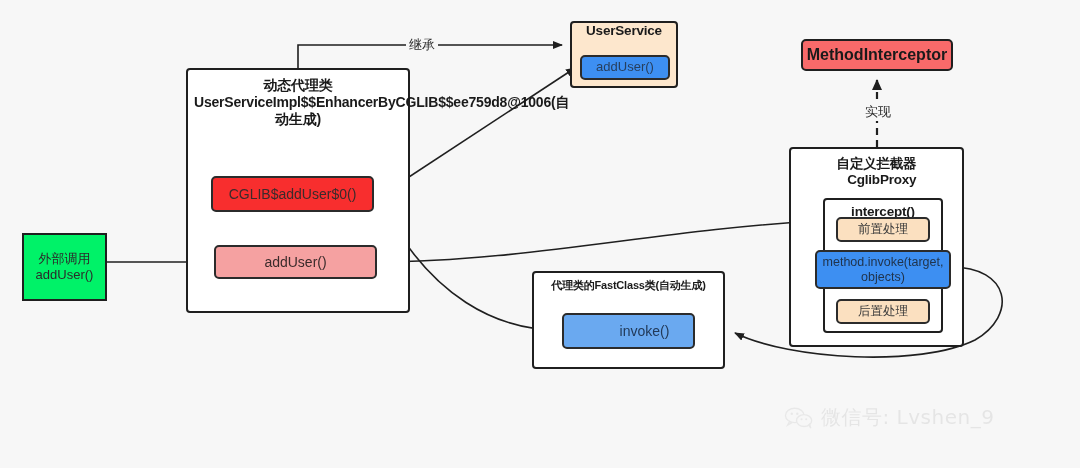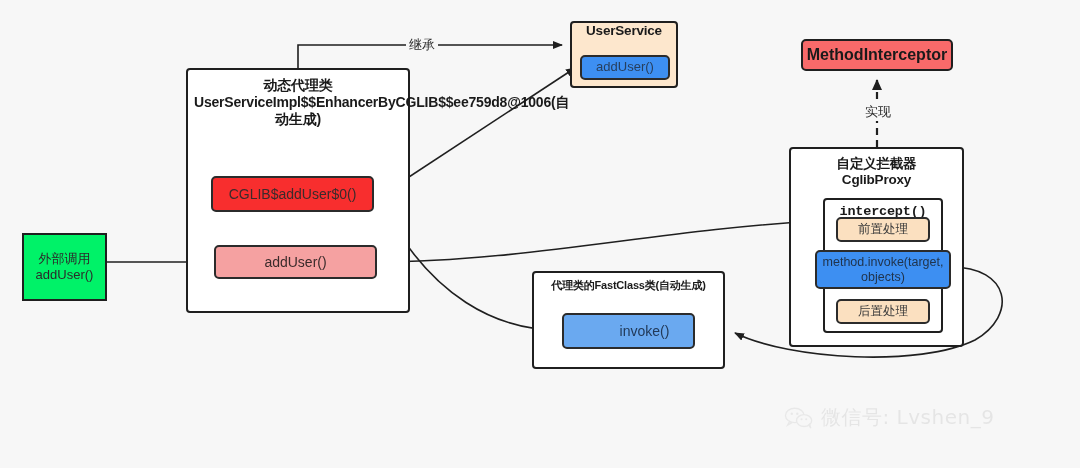--- a/index.html
+++ b/index.html
@@ -119,32 +119,32 @@
     color: #1a1a1a;
     margin: auto 0;
   }
   #node-cglibproxy {
     left: 789px; top: 147px;
     width: 175px; height: 200px;
   }
   #node-cglibproxy .container-title {
     font-size: 13.5px;
     margin-top: 7px;
+    text-align: right;
   }
   #node-intercept {
     left: 823px; top: 198px;
     width: 120px; height: 135px;
     background: #ffffff;
     border: 2px solid #1f1f1f;
     border-radius: 4px;
   }
   #node-intercept .container-title {
     font-size: 13.5px;
     margin-top: 4px;
-    font-family: Liberation Mono, monospace;
   }
   #chip-pre {
     left: 836px; top: 217px;
     width: 94px; height: 25px;
     background: #fbe0c0;
     font-size: 12.5px;
     color: #3b3b3b;
   }
   #chip-method-invoke {
     left: 815px; top: 250px;

